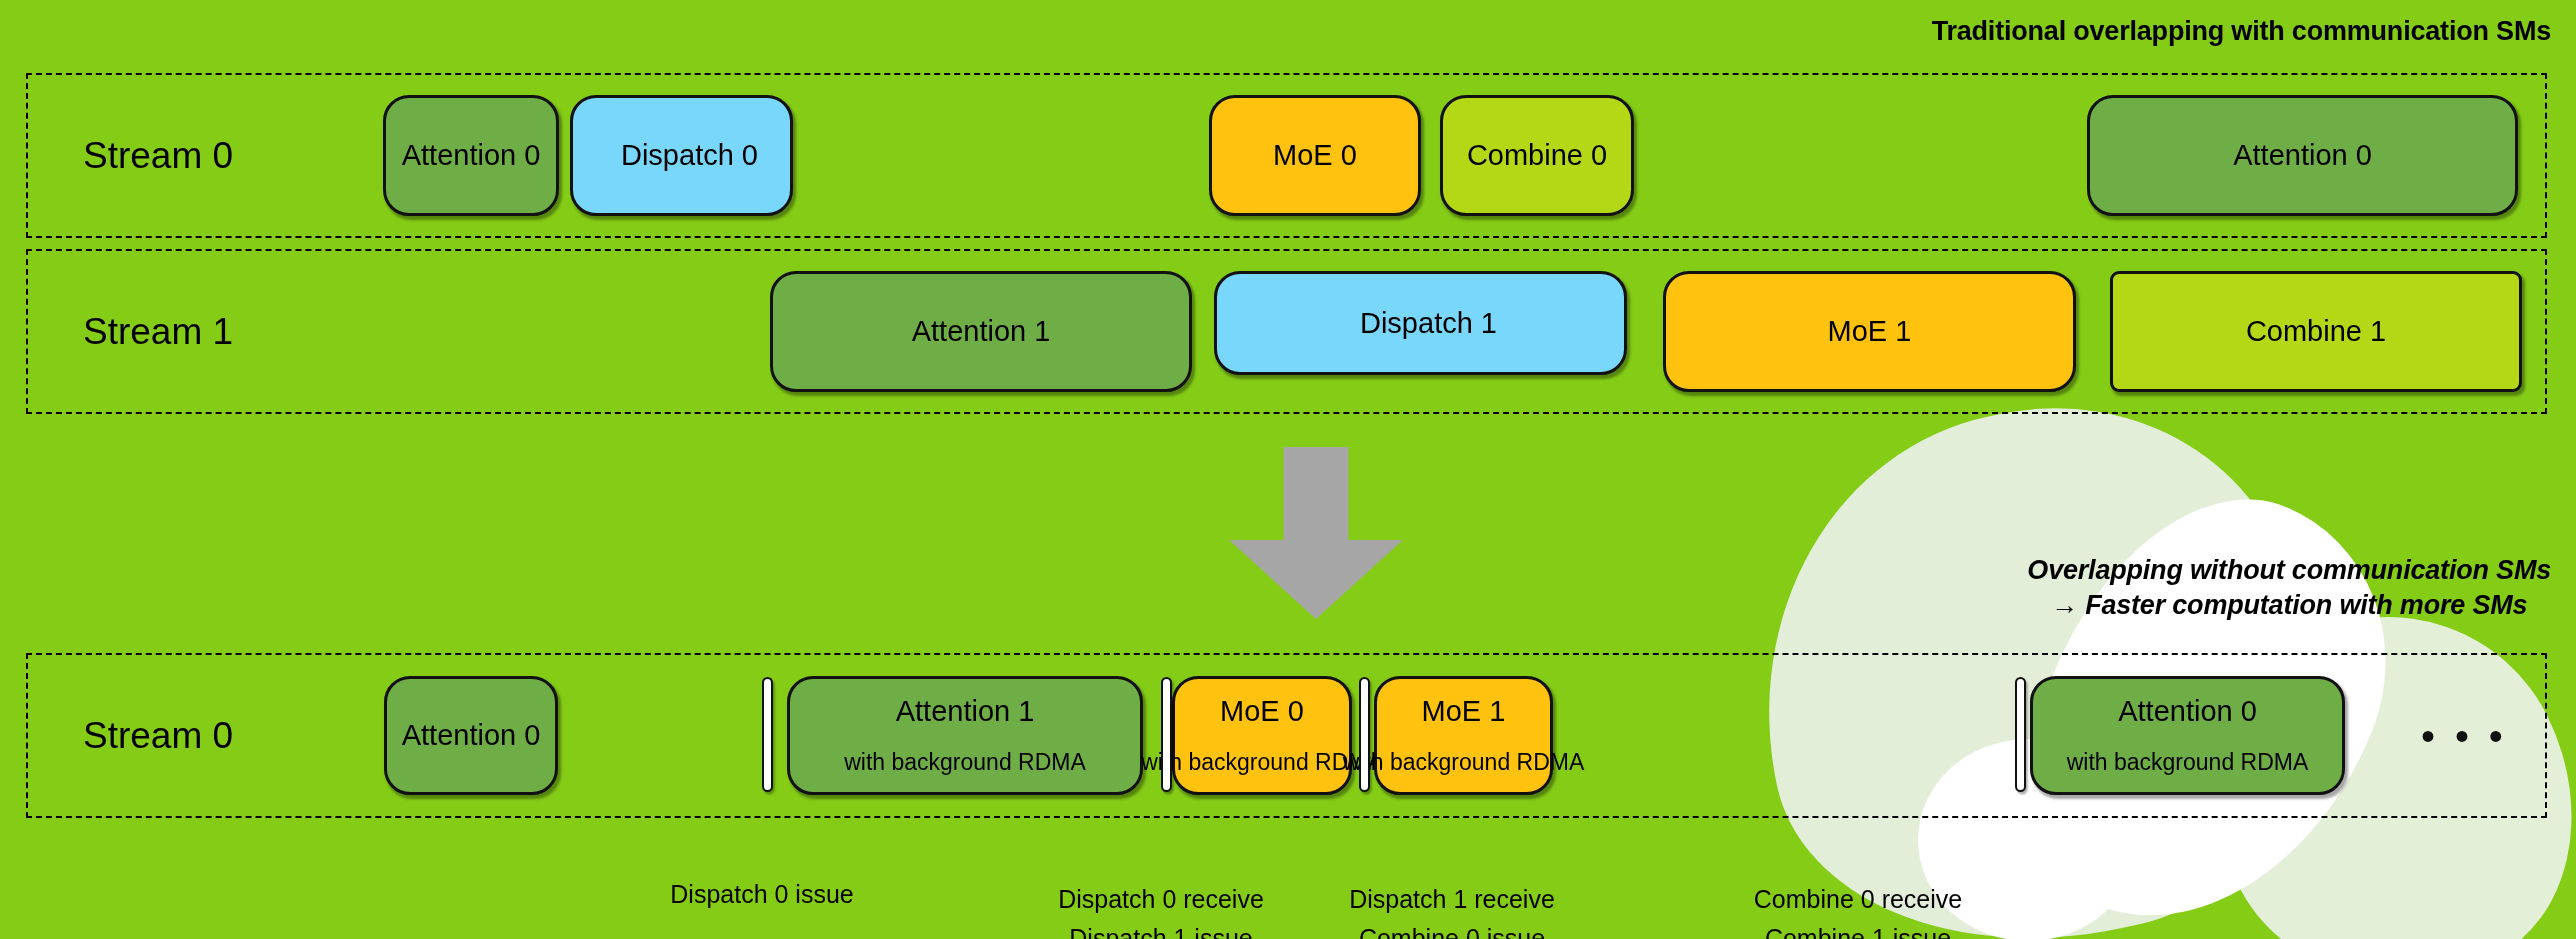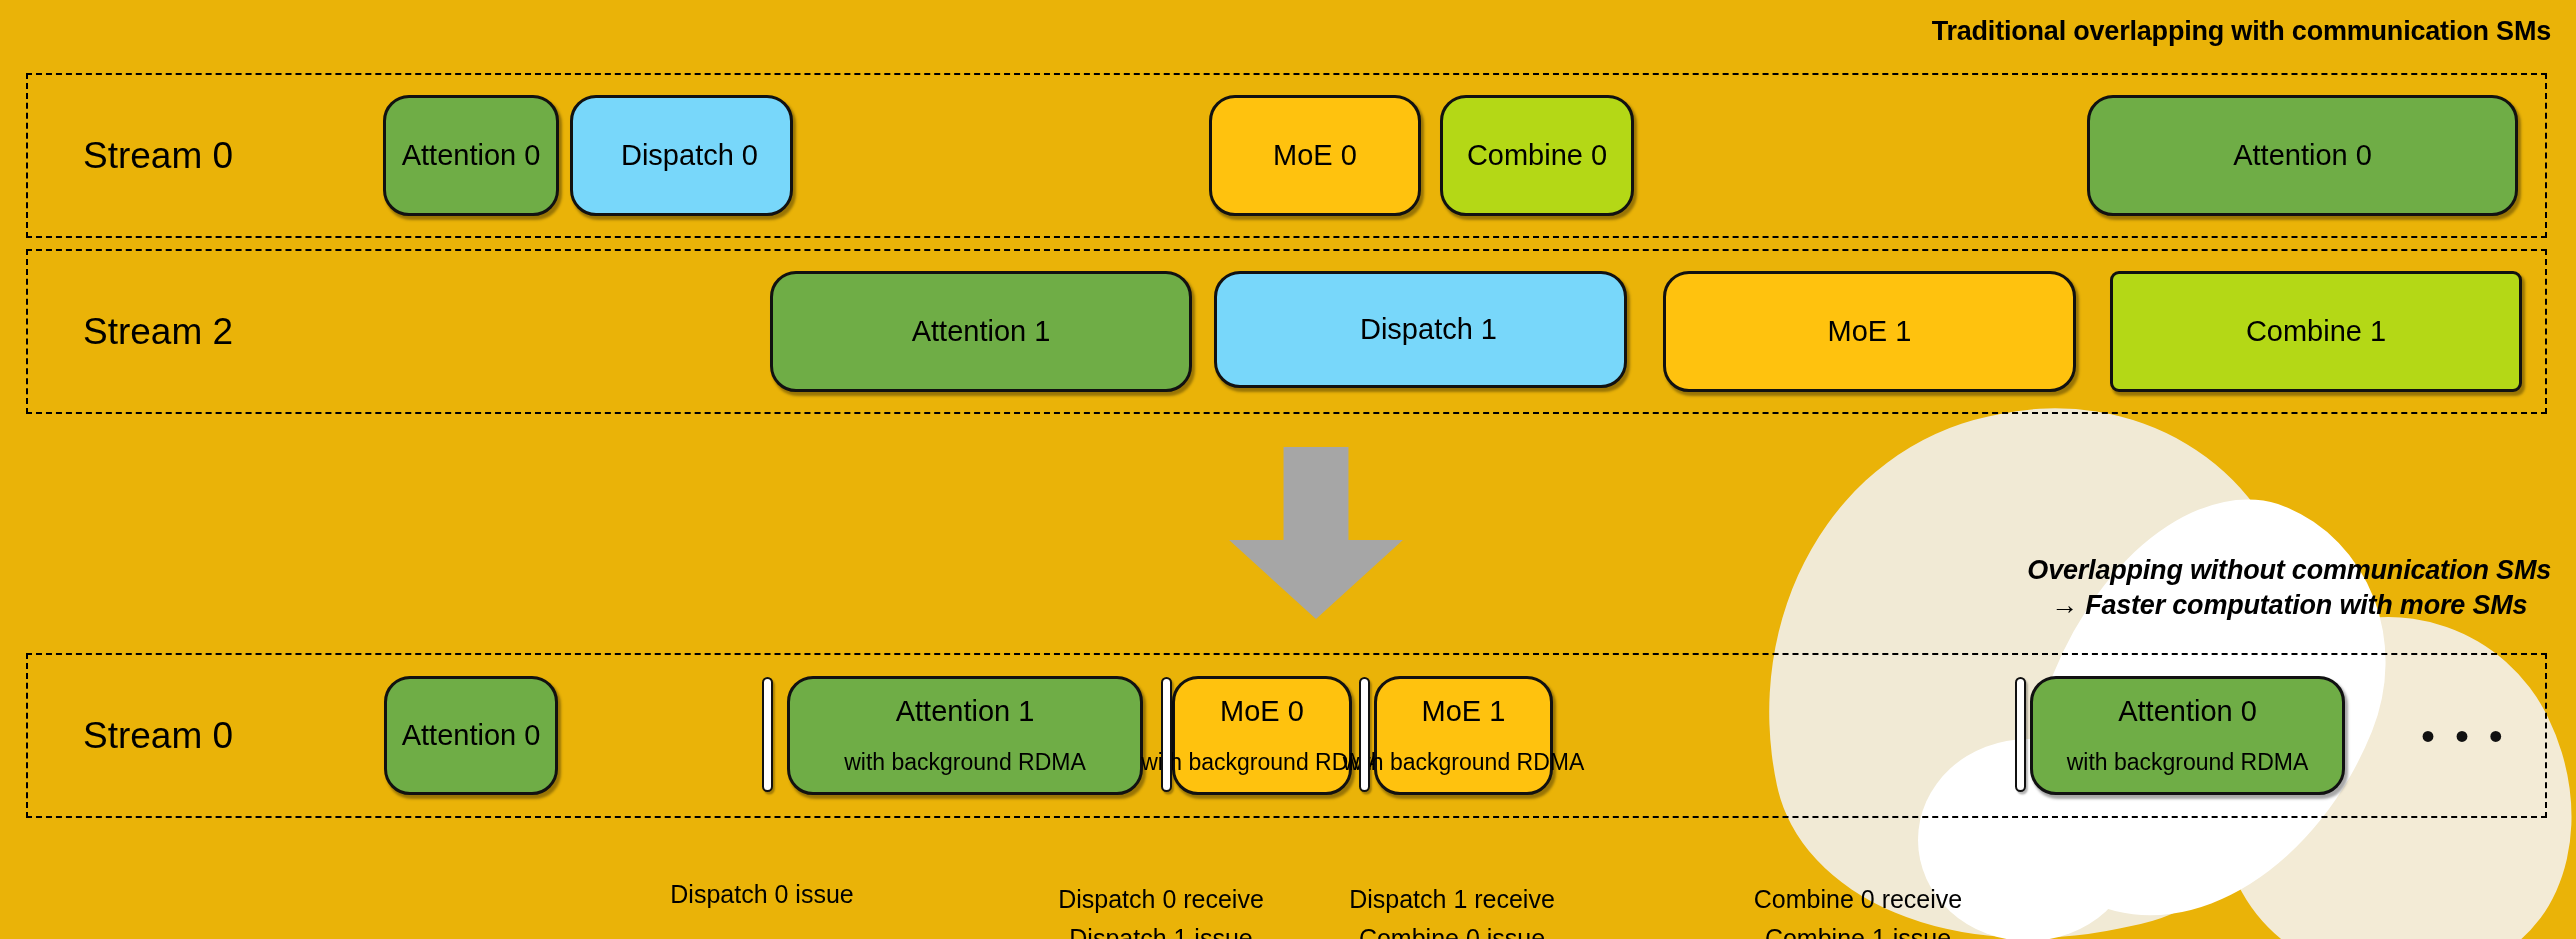--- a/index.html
+++ b/index.html
@@ -13,21 +13,21 @@
     font-family: "Liberation Sans", sans-serif;
     overflow: hidden;
     position: relative;
   }
 
   #canvas {
     position: absolute;
     left: 0; top: 0;
     width: 2576px;
     height: 940px;
-    background: #eab308;
+    background: #84cc16;
     overflow: hidden;
   }
 
   
   .watermark {
     position: absolute;
     pointer-events: none;
     background: #f2f3f9;
     opacity: .85;
   }
@@ -180,21 +180,21 @@
   <div class="watermark wm2"></div>
   <div class="watermark wm4"></div>
 
   <div class="heading" id="heading-top">Traditional overlapping with communication SMs</div>
 
   <div class="lane" id="lane-stream0-top">
     <div class="lane-label">Stream 0</div>
   </div>
 
   <div class="lane" id="lane-stream1">
-    <div class="lane-label">Stream 2</div>
+    <div class="lane-label">Stream 1</div>
   </div>
 
   <svg id="down-arrow" viewBox="0 0 198 196">
     <polygon points="62,0 136,0 136,106 198,106 99,196 0,106 62,106" fill="#A6A6A6"></polygon>
   </svg>
 
   <div class="heading" id="heading-bottom">
     <span class="hl">Overlapping without communication SMs</span>
     <span class="hl">→ Faster computation with more SMs</span>
   </div>
@@ -217,21 +217,21 @@
       </div>
       <div class="block c-lime" style="left: 1440px; top: 95px; width: 194px; height: 121px;">
         <div class="title">Combine 0</div>
       </div>
       <div class="block c-green" style="left: 2087px; top: 95px; width: 431px; height: 121px;">
         <div class="title">Attention 0</div>
       </div>
       <div class="block c-green" style="left: 770px; top: 271px; width: 422px; height: 121px;">
         <div class="title">Attention 1</div>
       </div>
-      <div class="block c-cyan" style="left: 1214px; top: 271px; width: 413px; height: 117px;">
+      <div class="block c-cyan" style="left: 1214px; top: 271px; width: 413px; height: 104px;">
         <div class="title">Dispatch 1</div>
       </div>
       <div class="block c-amber" style="left: 1663px; top: 271px; width: 413px; height: 121px;">
         <div class="title">MoE 1</div>
       </div>
       <div class="block c-lime" style="left: 2110px; top: 271px; width: 412px; height: 121px; border-radius: 9px;">
         <div class="title">Combine 1</div>
       </div>
       <div class="block c-green" style="left: 384px; top: 676px; width: 174px; height: 119px;">
         <div class="title">Attention 0</div>

